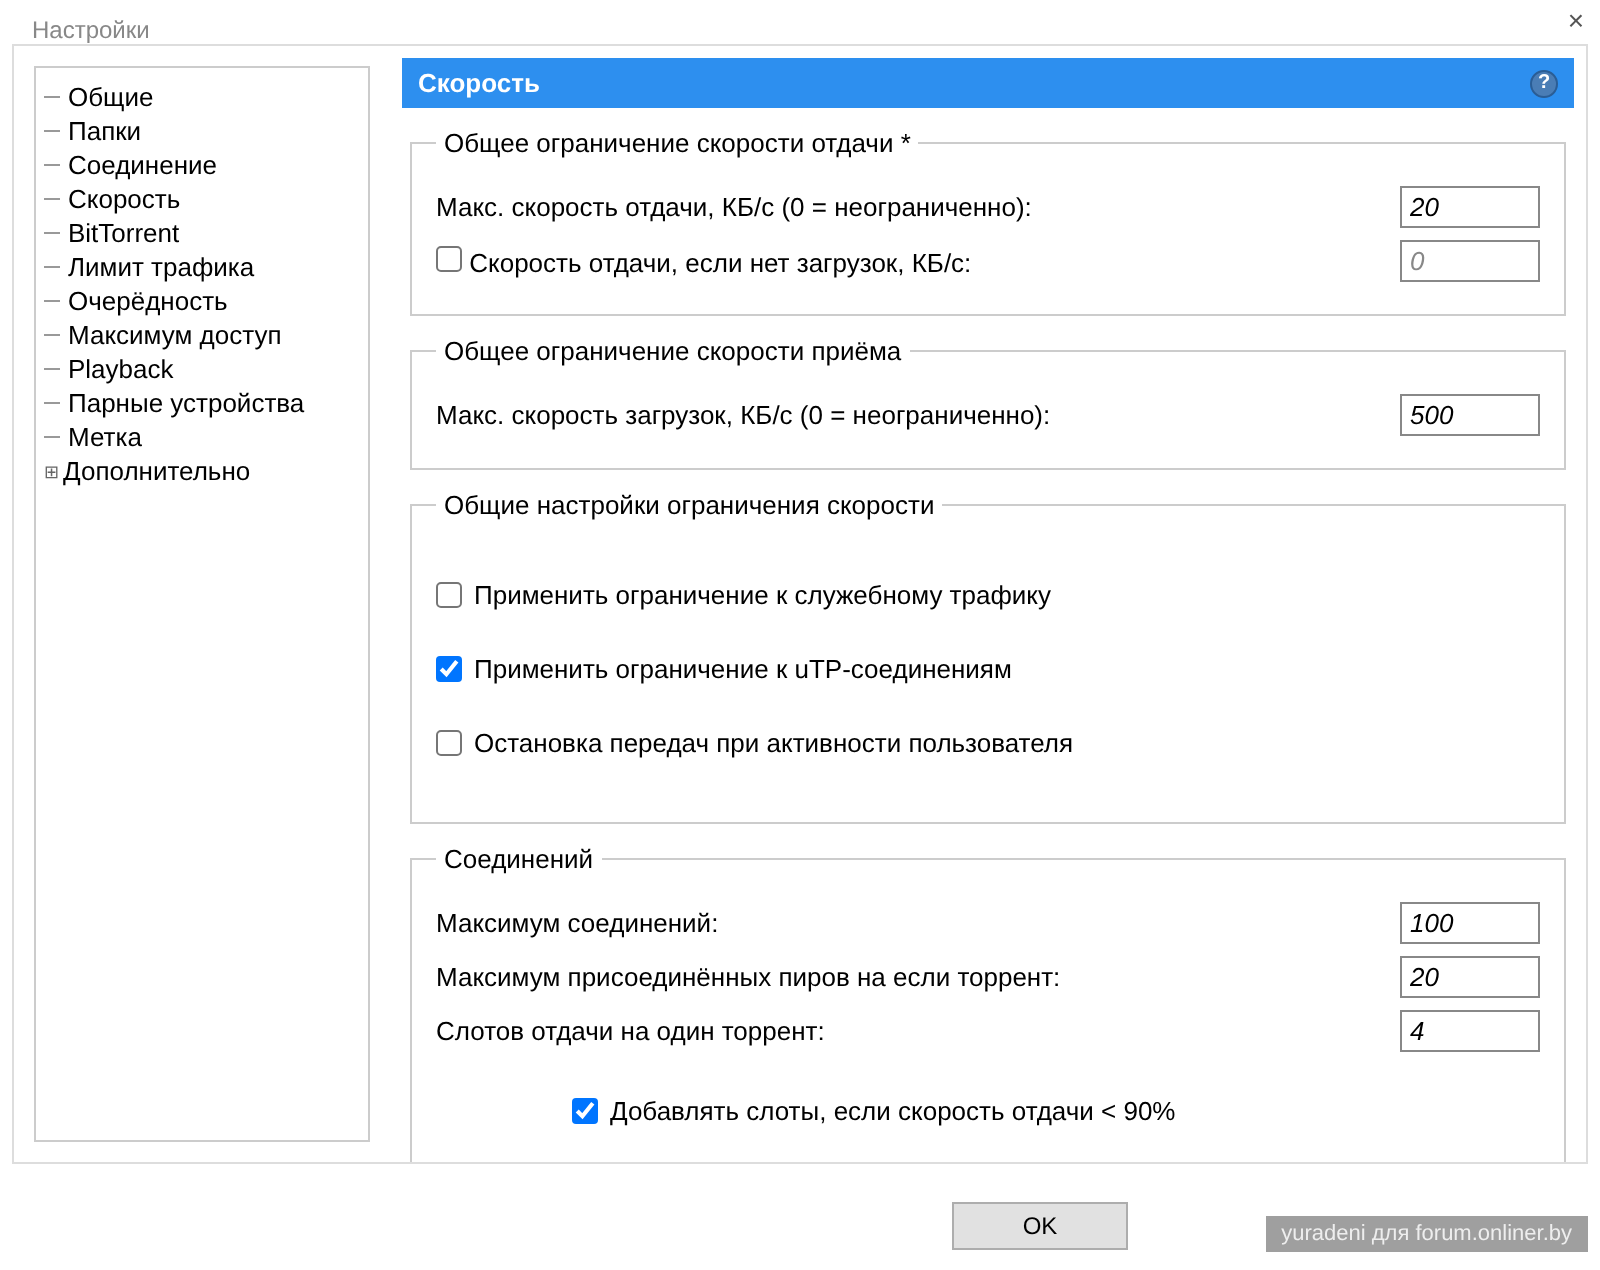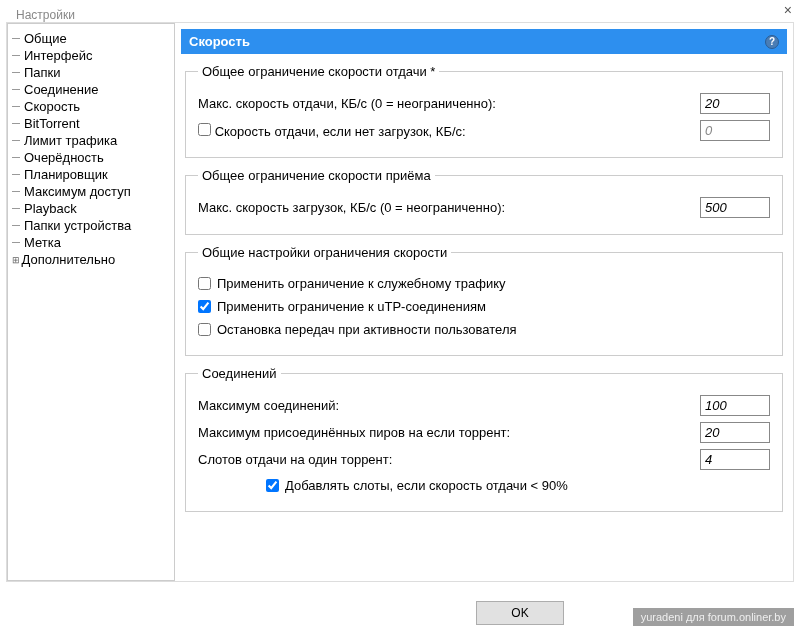--- a/index.html
+++ b/index.html
@@ -32,21 +32,21 @@
     }
     .main {
       display: flex;
       border: 1px solid #ddd;
       margin: 0 6px;
       height: 560px;
     }
     .sidebar {
       width: 168px;
       border: 1px solid #ccc;
-      margin: 0;
+      margin: 10px;
       padding: 6px 4px;
       overflow-y: auto;
       background: #fff;
     }
     .tree-item {
       display: flex;
       align-items: center;
       padding: 1px 0;
       cursor: pointer;
       color: #000;
@@ -126,21 +126,21 @@
       font-family: inherit;
       font-style: italic;
     }
     .row input[type="text"]:disabled {
       color: #888;
       background: #fff;
     }
     .checkrow {
       display: flex;
       align-items: center;
-      margin: 8px 0;
+      margin: 22px 0;
     }
     .checkrow input[type="checkbox"] {
       margin-right: 6px;
       width: 13px;
       height: 13px;
     }
     .checkrow .lbl { color: #000; }
     .indent { margin-left: 40px; padding-left: 28px; }
     .footer {
       position: absolute;
@@ -181,51 +181,45 @@
   <span>Настройки</span>
   <span class="close">×</span>
 </div>
 
 <div class="main">
   <div class="sidebar">
     <div class="tree-item">
         <span>Общие</span>
       </div>
     <div class="tree-item">
-        <span>Интерфейс</span>
-      </div>
-    <div class="tree-item">
         <span>Папки</span>
       </div>
     <div class="tree-item">
         <span>Соединение</span>
       </div>
     <div class="tree-item">
         <span>Скорость</span>
       </div>
     <div class="tree-item">
         <span>BitTorrent</span>
       </div>
     <div class="tree-item">
         <span>Лимит трафика</span>
       </div>
     <div class="tree-item">
         <span>Очерёдность</span>
       </div>
     <div class="tree-item">
-        <span>Планировщик</span>
-      </div>
-    <div class="tree-item">
         <span>Максимум доступ</span>
       </div>
     <div class="tree-item">
         <span>Playback</span>
       </div>
     <div class="tree-item">
-        <span>Папки устройства</span>
+        <span>Парные устройства</span>
       </div>
     <div class="tree-item">
         <span>Метка</span>
       </div>
     <div class="tree-item expandable">
         <span>Дополнительно</span>
       </div>
   </div>
 
   <div class="content">

